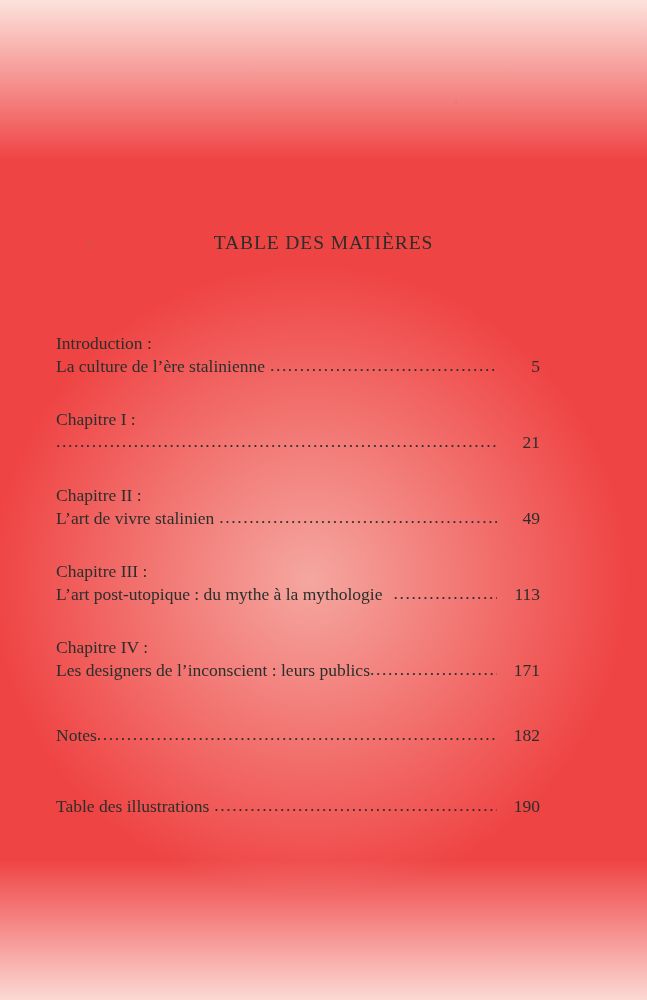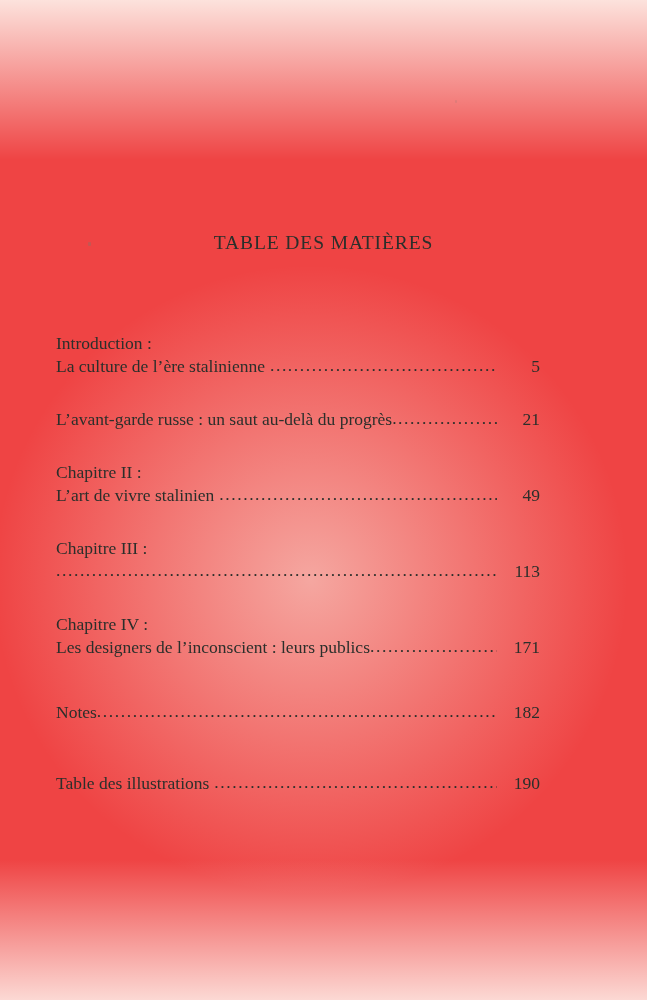--- a/index.html
+++ b/index.html
@@ -125,39 +125,40 @@
     <div class="entry gap-big">
       <div class="heading">Introduction :</div>
       <div class="leader-row">
         <span class="leader-title spaced">La culture de l’ère stalinienne</span>
         <span class="dots">................................................................................</span>
         <span class="pageno">5</span>
       </div>
     </div>
 
     <div class="entry gap-big">
+      <div class="heading">Chapitre I :</div>
       <div class="leader-row">
-        <span class="leader-title">L’avant-garde russe : un saut au-delà du progrès</span>
         <span class="dots">................................................................................</span>
         <span class="pageno">21</span>
       </div>
     </div>
 
     <div class="entry gap-big">
       <div class="heading">Chapitre II :</div>
       <div class="leader-row">
         <span class="leader-title spaced">L’art de vivre stalinien</span>
         <span class="dots">................................................................................</span>
         <span class="pageno">49</span>
       </div>
     </div>
 
     <div class="entry gap-big">
       <div class="heading">Chapitre III :</div>
       <div class="leader-row">
+        <span class="leader-title spaced-wide">L’art post-utopique : du mythe à la mythologie</span>
         <span class="dots">................................................................................</span>
         <span class="pageno">113</span>
       </div>
     </div>
 
     <div class="entry" style="margin-bottom:42px;">
       <div class="heading">Chapitre IV :</div>
       <div class="leader-row">
         <span class="leader-title">Les designers de l’inconscient : leurs publics</span>
         <span class="dots">................................................................................</span>

